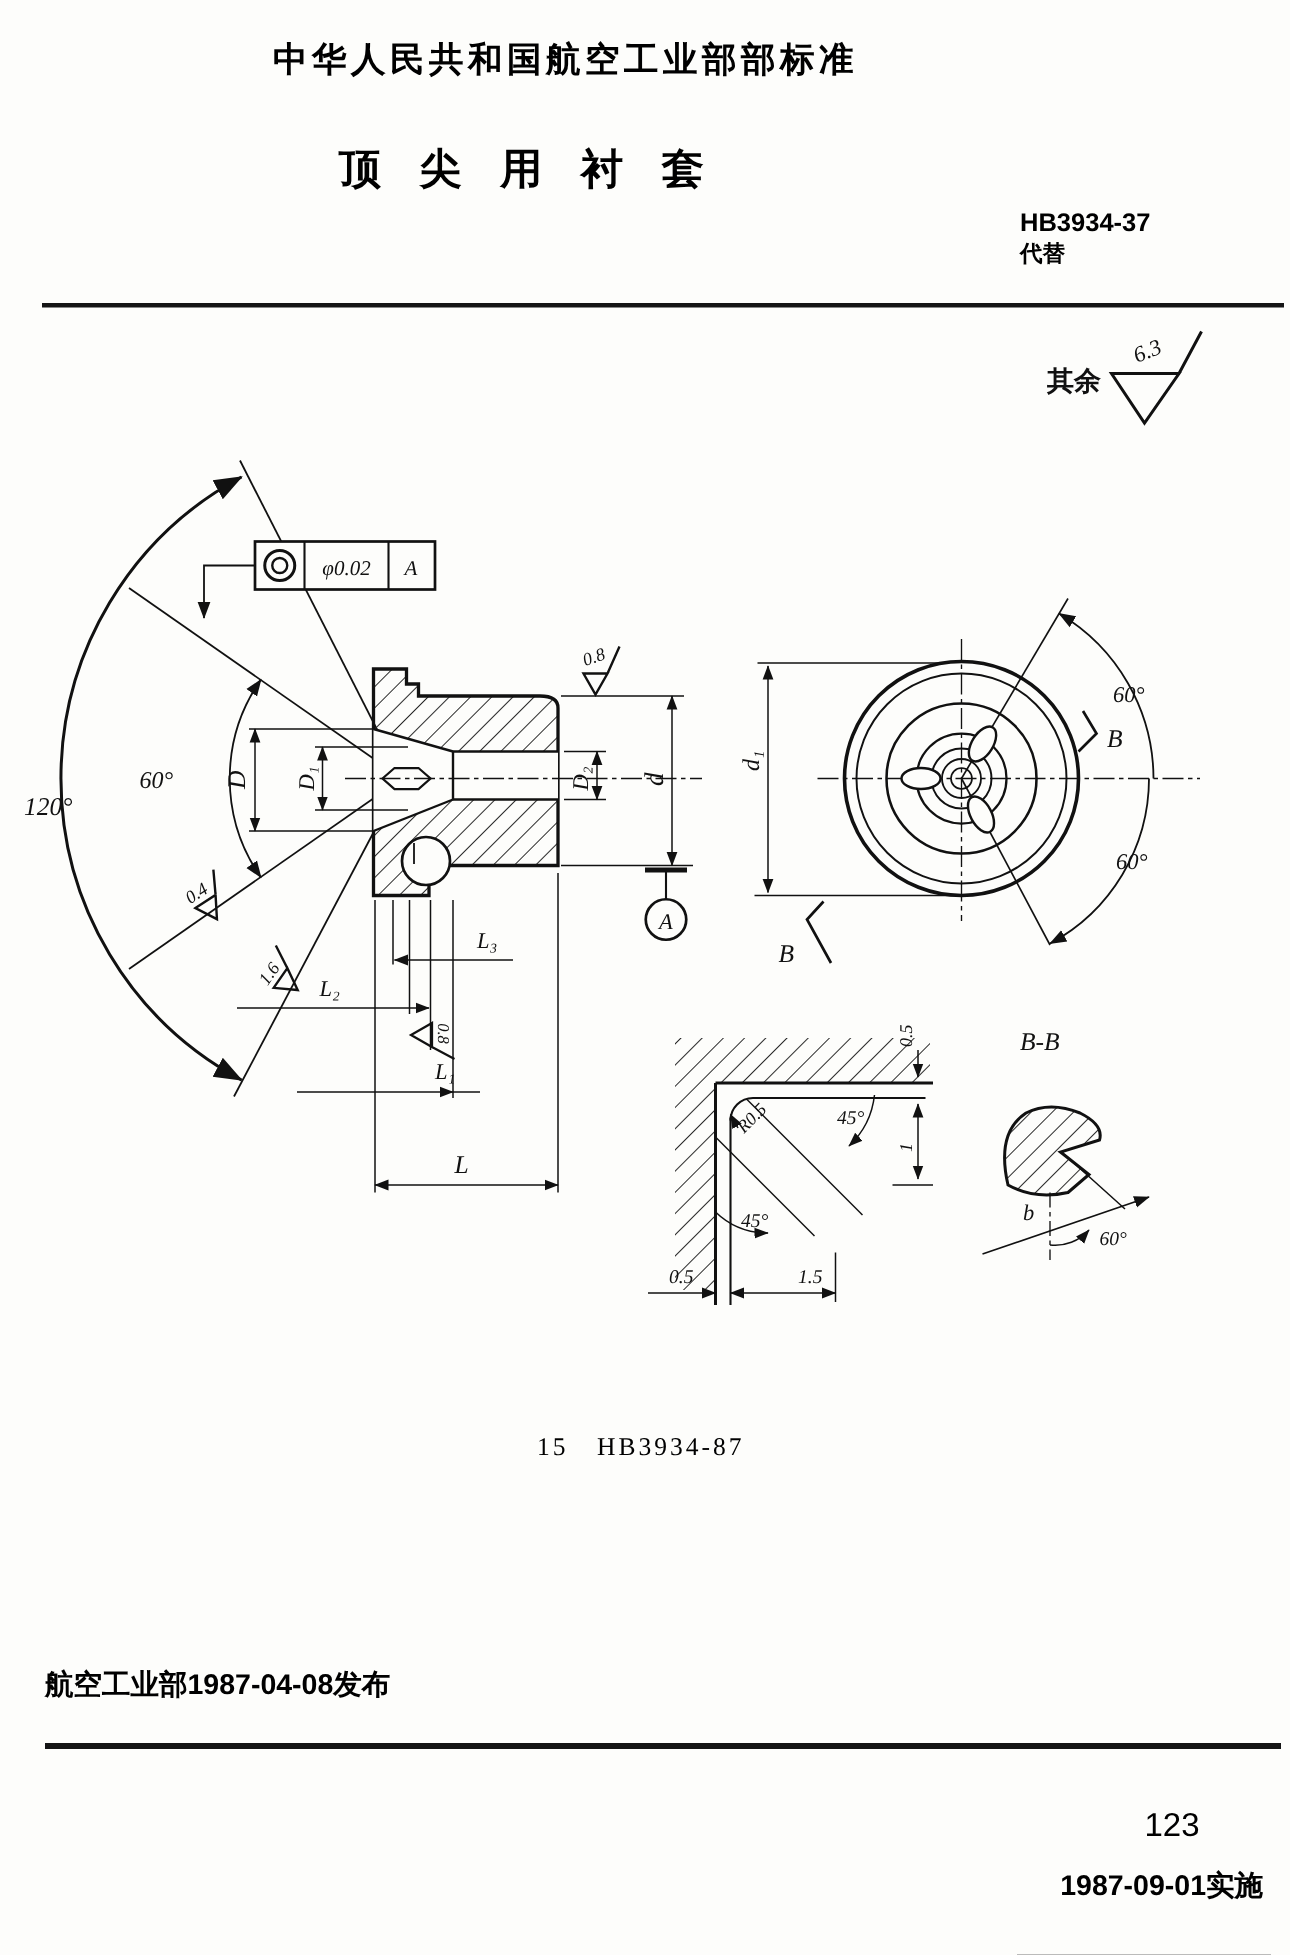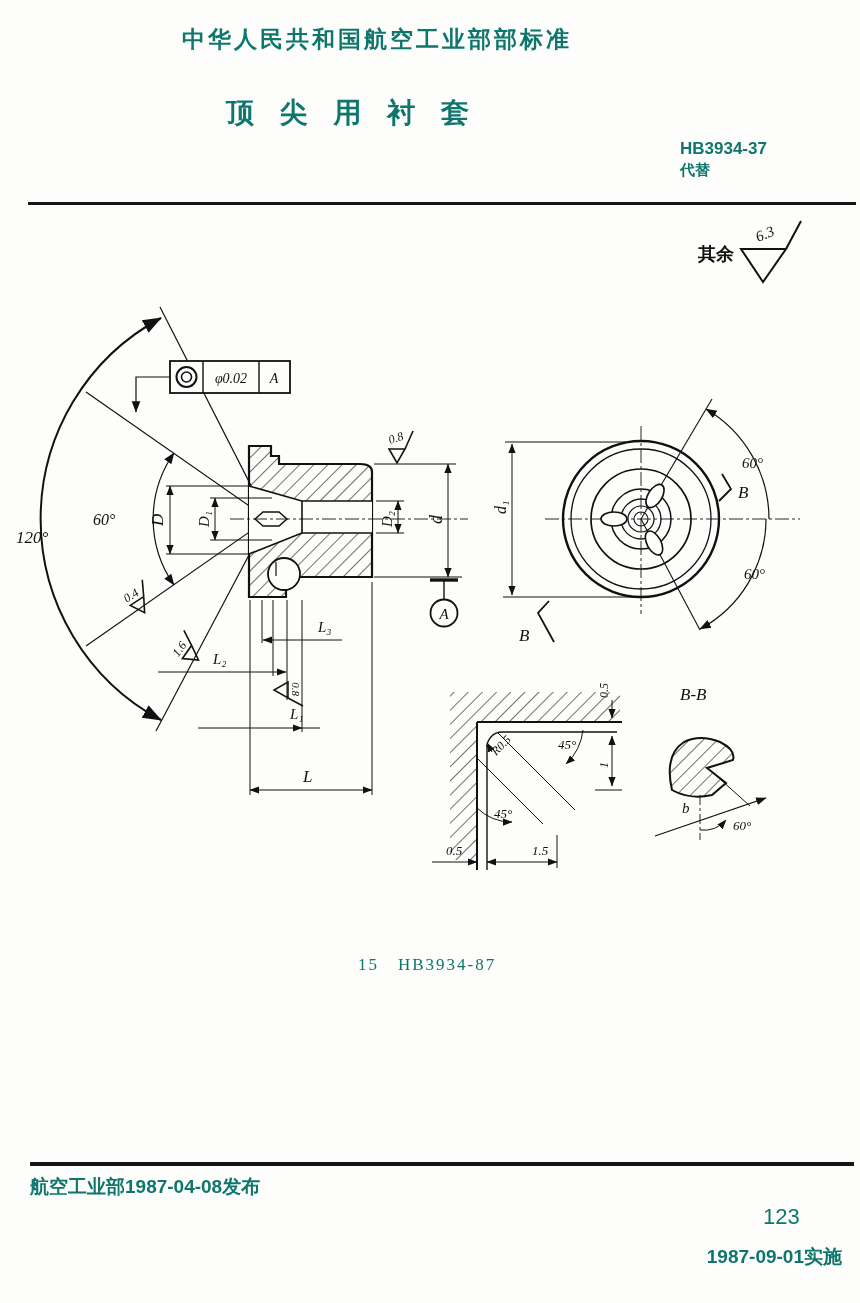--- a/index.html
+++ b/index.html
@@ -1,30 +1,30 @@
 <!DOCTYPE html>
 <html><head>
 <meta charset="utf-8">
 <style>
   html,body{margin:0;padding:0;background:#888;}
   .page{
     position:relative;width:860px;height:1303px;margin:0 auto;
     background:#fdfdfb;overflow:hidden;
-    font-family:"Liberation Sans",sans-serif;color:#0f766e;
+    font-family:"Liberation Sans",sans-serif;color:#000000;
   }
   .abs{position:absolute;white-space:nowrap;}
   .hdr-std{left:182px;top:24px;font-size:23px;font-weight:bold;letter-spacing:3px;}
   .title{left:226px;top:94px;font-size:28px;font-weight:bold;letter-spacing:9px;}
   .stdno{left:680px;top:138px;font-size:17px;font-weight:bold;line-height:21px;}
   .stdno .rep{font-size:15px;}
   .rule1{left:28px;top:202px;width:828px;height:3px;background:#151515;}
   .example{left:253px;top:920px;font-size:17px;letter-spacing:1px;font-family:"Liberation Serif","Liberation Sans",serif;}
   .example2{left:358px;top:953px;font-size:17px;letter-spacing:2px;font-family:"Liberation Serif",serif;}
   .rule2{left:30px;top:1162px;width:824px;height:4px;background:#151515;}
-  .ft-l{left:30px;top:1174px;font-size:19px;font-weight:bold;}
+  .ft-l{left:30px;top:1110px;font-size:19px;font-weight:bold;}
   .ft-r{right:18px;top:1244px;font-size:19px;font-weight:bold;}
   .pgno{left:763px;top:1204px;font-size:22px;font-family:Liberation Sans, sans-serif;}
   svg text{fill:#111;}
   .dimtxt{font-family:"Liberation Serif",serif;font-style:italic;}
   .cn{font-family:"Liberation Sans",sans-serif;}
 </style>
 </head>
 <body>
 
 <div class="page">

